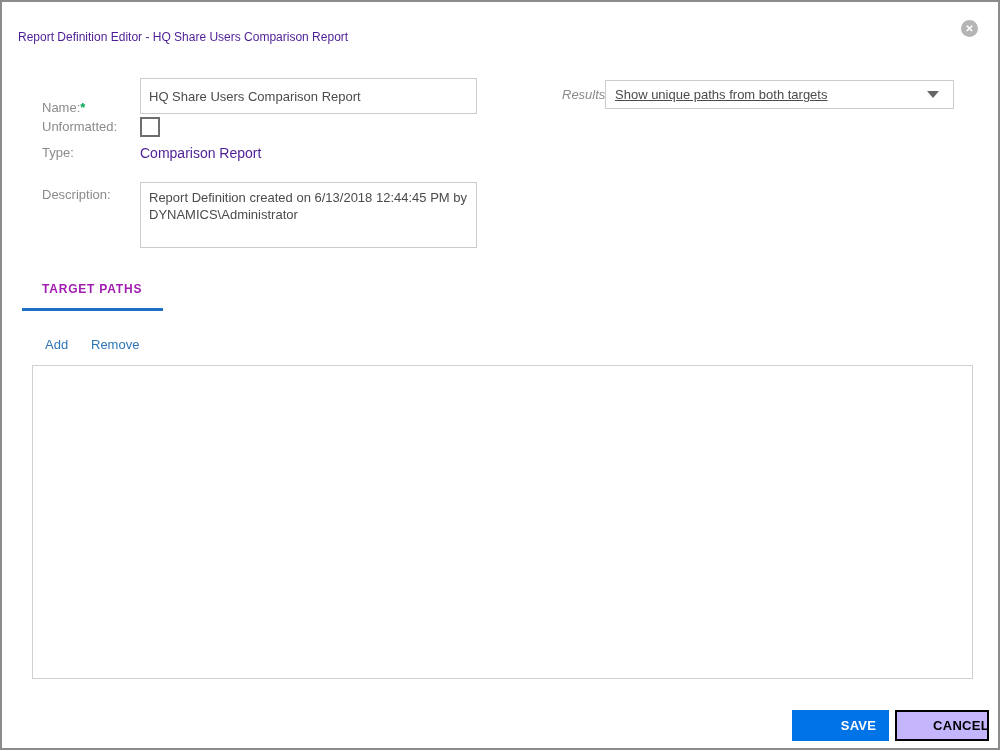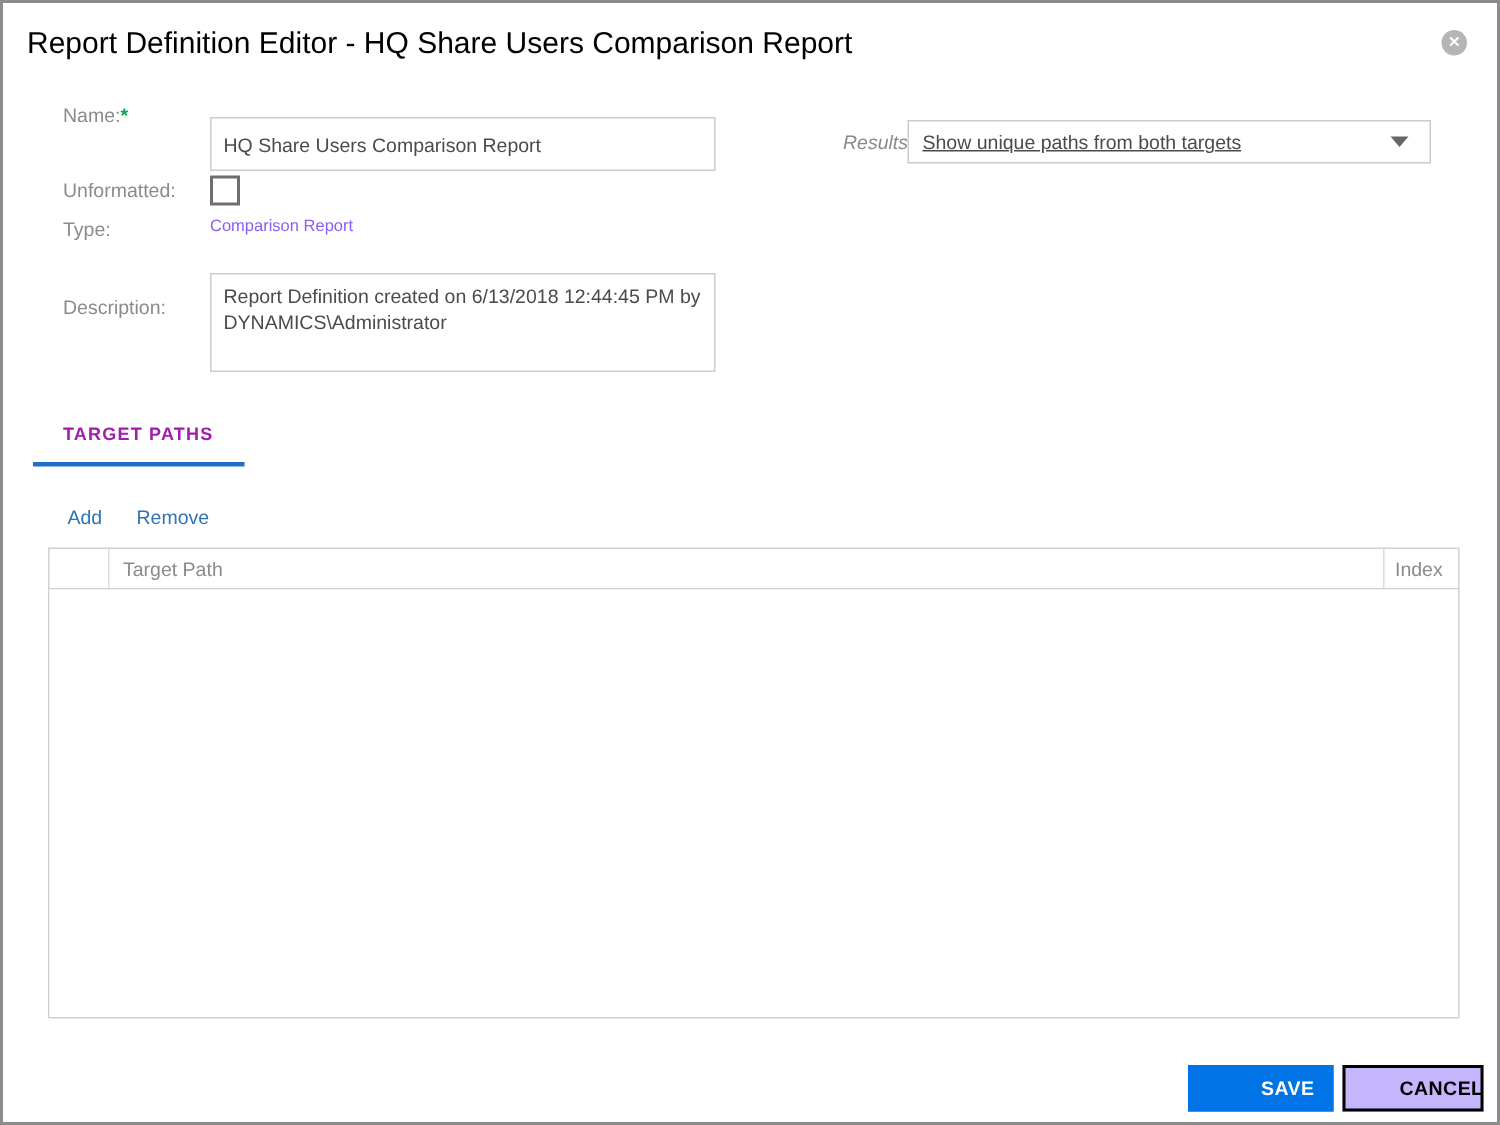--- a/index.html
+++ b/index.html
@@ -10,23 +10,23 @@
     position: relative;
     width: 1000px;
     height: 750px;
     background: #fff;
     border: 2px solid #8c8c8c;
     overflow: hidden;
   }
 
   .dialog-title {
     position: absolute;
-    left: 16px; top: 16px;
-    font-size: 20px;
-    color: #000000;
+    left: 16px; top: 28px;
+    font-size: 12px;
+    color: #4c1d95;
     white-space: nowrap;
   }
 
   .close-btn {
     position: absolute;
     left: 959px; top: 18px;
     width: 17px; height: 17px;
     border-radius: 50%;
     background: #b5b5b5;
     color: #fff;
@@ -89,22 +89,22 @@
     position: absolute;
     left: 138px; top: 115px;
     width: 20px; height: 20px;
     border: 2px solid #6e6e6e;
     background: #fff;
     cursor: pointer;
   }
 
   .static-value {
     position: absolute;
-    font-size: 11px;
-    color: #8b5cf6;
+    font-size: 14px;
+    color: #4c1d95;
     white-space: nowrap;
   }
 
   .description-box {
     position: absolute;
     left: 138px; top: 180px;
     width: 337px; height: 66px;
     border: 1px solid #cccccc;
     padding: 6px 8px;
     font-family: "Liberation Sans", sans-serif;
@@ -202,51 +202,46 @@
 </style>
 </head>
 <body>
 
 <div class="dialog">
 
   <div class="dialog-title">Report Definition Editor - HQ Share Users Comparison Report</div>
 
   <div class="close-btn">✕</div>
 
-  <div class="field-label" style="left:40px; top:67px;">
+  <div class="field-label" style="left:40px; top:98px;">
     <span>Name:</span><span class="required-marker">*</span>
   </div>
   <input class="text-input" type="text" value="HQ Share Users Comparison Report" style="">
 
   <div class="field-label" style="left:560px; top:85px;font-style:italic;">Results:</div>
   <div class="dropdown">
     <div class="dropdown-value">Show unique paths from both targets</div>
     <div class="dropdown-arrow"></div>
   </div>
 
   <div class="field-label" style="left:40px; top:117px;text-align:right;">Unformatted:</div>
   <div class="checkbox"></div>
 
   <div class="field-label" style="left:40px; top:143px;">Type:</div>
   <div class="static-value" style="left:138px; top:143px;">Comparison Report</div>
 
-  <div class="field-label" style="left:40px; top:195px;">Description:</div>
+  <div class="field-label" style="left:40px; top:185px;">Description:</div>
   <textarea class="description-box" style="">Report Definition created on 6/13/2018 12:44:45 PM by DYNAMICS\Administrator</textarea>
 
   <div class="tab">TARGET PATHS</div>
   <div class="tab-underline"></div>
 
   <div class="link link-add">Add</div>
   <div class="link link-remove">Remove</div>
 
   <div class="grid">
-    <div class="grid-header">
-      <div class="grid-header-cell col-select"></div>
-      <div class="grid-header-cell col-path">Target Path</div>
-      <div class="grid-header-cell col-index">Index</div>
-    </div>
     <div class="grid-body"></div>
   </div>
 
   <div class="btn btn-save">SAVE</div>
   <div class="btn btn-cancel">CANCEL</div>
 
 </div>
 
 </body></html>

